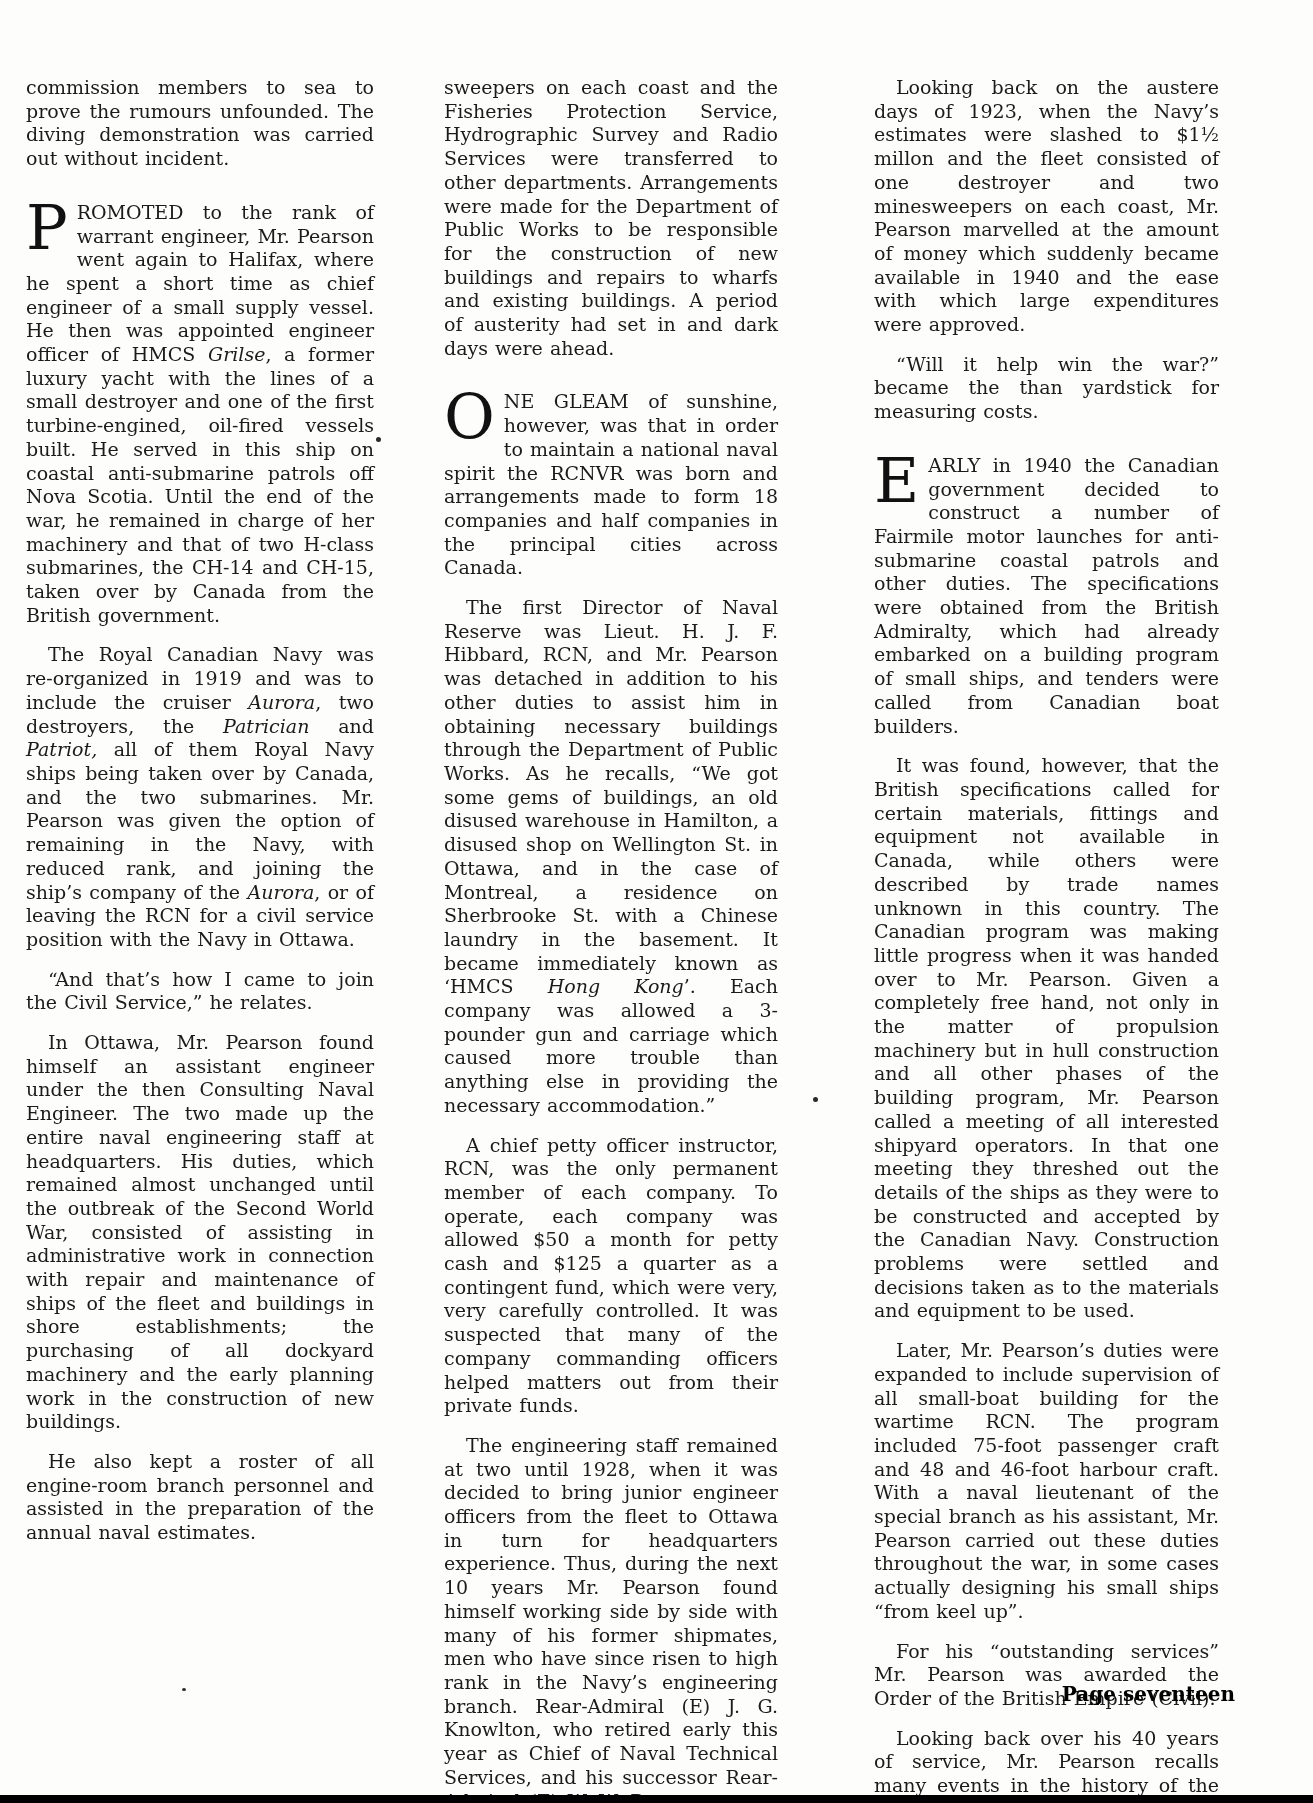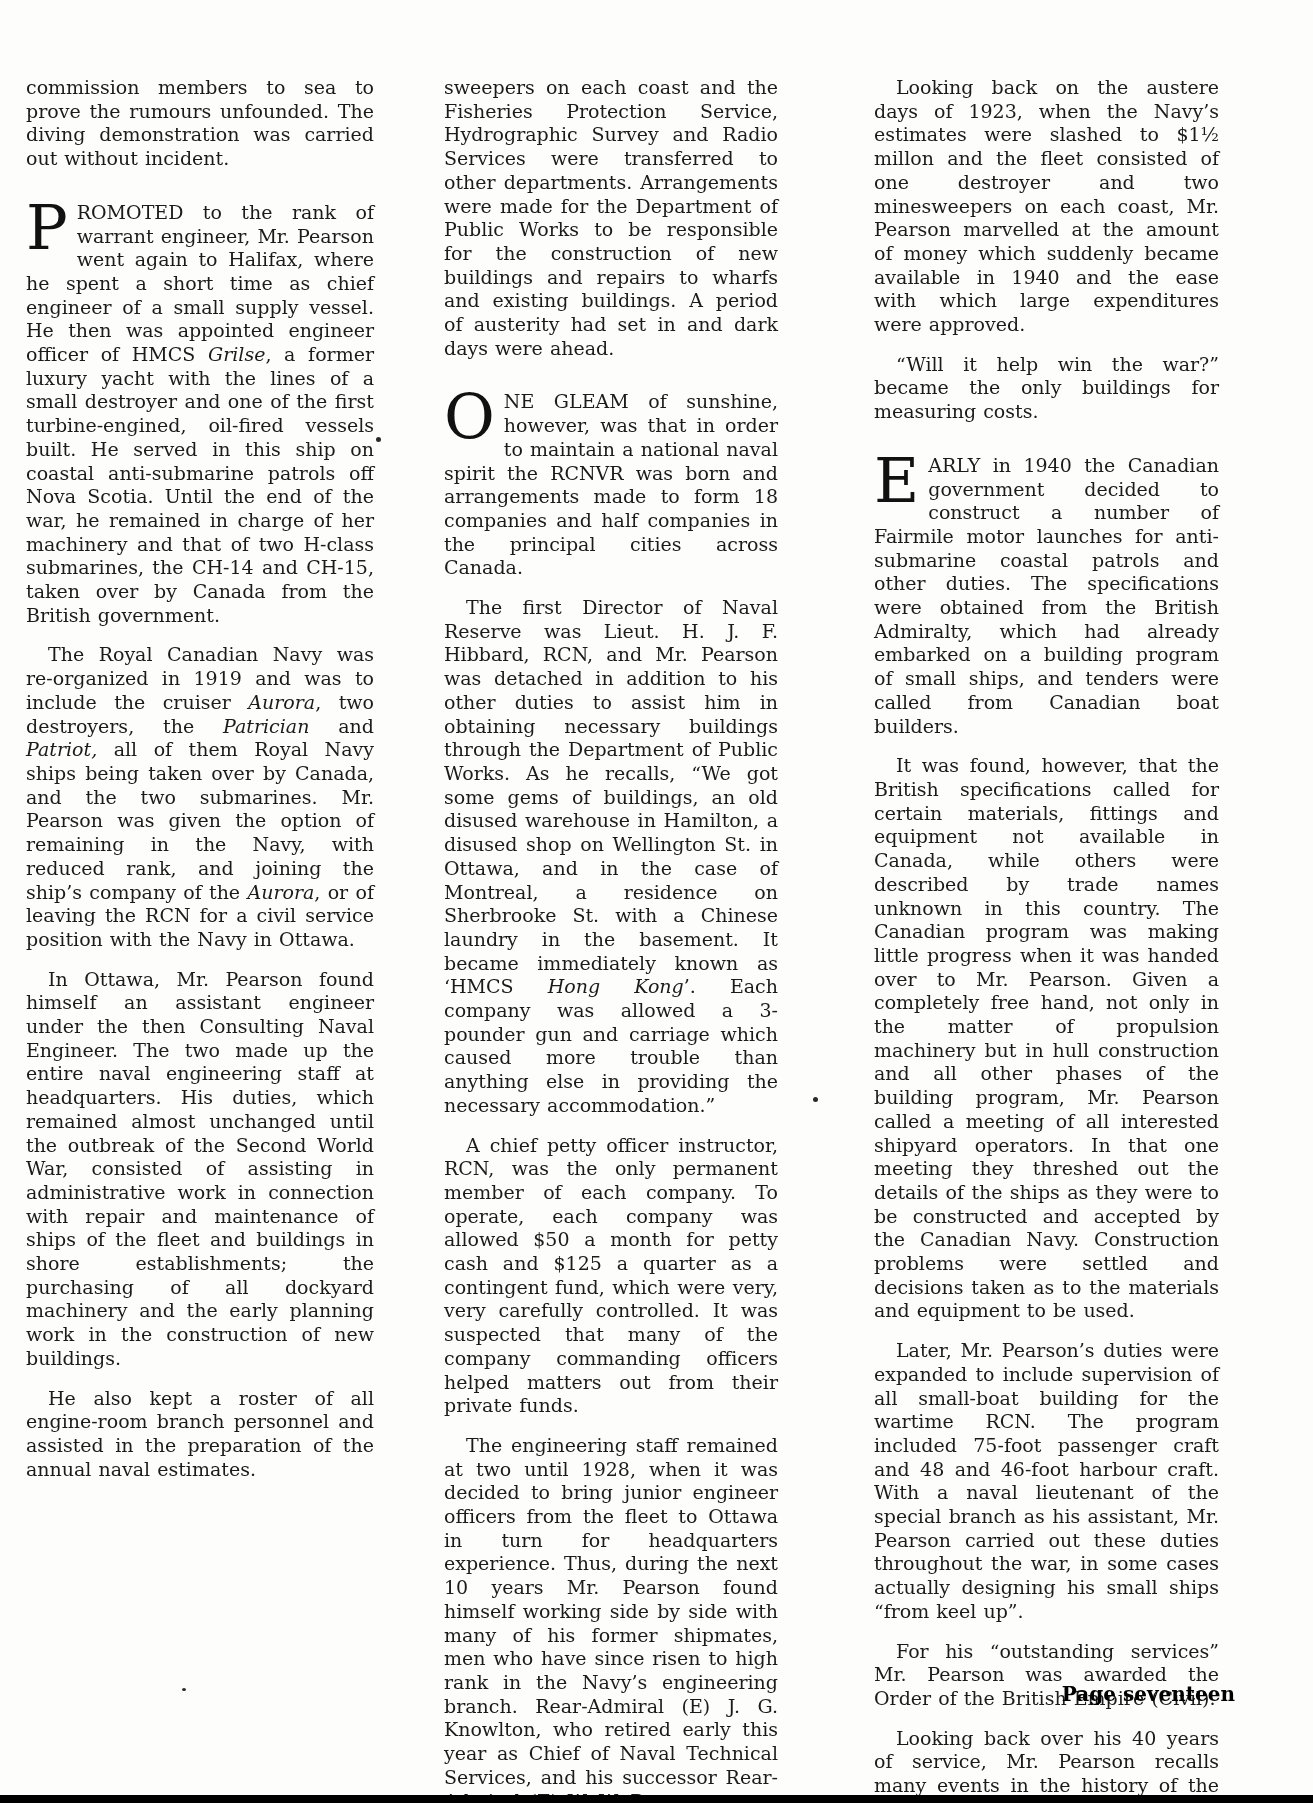--- a/index.html
+++ b/index.html
@@ -57,35 +57,36 @@
 </style>
 </head>
 <body>
 
 <div class="page">
 
   <div id="col1" class="col">
       <p class="para continuation">commission members to sea to prove the rumours unfounded.  The diving demonstration was carried out without incident.</p>
       <p class="para dropcap-para"><span class="dropcap">P</span>ROMOTED to the rank of warrant engineer, Mr. Pearson went again to Halifax, where he spent a short time as chief engineer of a small supply vessel.  He then was appointed engineer officer of HMCS <i>Grilse</i>, a former luxury yacht with the lines of a small destroyer and one of the first turbine-engined, oil-fired vessels built.  He served in this ship on coastal anti-submarine patrols off Nova Scotia.  Until the end of the war, he remained in charge of her machinery and that of two H-class submarines, the CH-14 and CH-15, taken over by Canada from the British government.</p>
       <p class="para indent">The Royal Canadian Navy was re-organized in 1919 and was to include the cruiser <i>Aurora</i>, two destroyers, the <i>Patrician</i> and <i>Patriot,</i> all of them Royal Navy ships being taken over by Canada, and the two submarines. Mr. Pearson was given the option of remaining in the Navy, with reduced rank, and joining the ship’s company of the <i>Aurora</i>, or of leaving the RCN for a civil service position with the Navy in Ottawa.</p>
+      <p class="para indent">“And that’s how I came to join the Civil Service,” he relates.</p>
       <p class="para indent">In Ottawa, Mr. Pearson found himself an assistant engineer under the then Consulting Naval Engineer.  The two made up the entire naval engineering staff at headquarters.  His duties, which remained almost unchanged until the outbreak of the Second World War, consisted of assisting in administrative work in connection with repair and maintenance of ships of the fleet and buildings in shore establishments; the purchasing of all dockyard machinery and the early planning work in the construction of new buildings.</p>
       <p class="para indent">He also kept a roster of all engine-room branch personnel and assisted in the preparation of the annual naval estimates.</p>
     </div>
   <div id="col2" class="col">
       <p class="para continuation">sweepers on each coast and the Fisheries Protection Service, Hydrographic Survey and Radio Services were transferred to other departments.  Arrangements were made for the Department of Public Works to be responsible for the construction of new buildings and repairs to wharfs and existing buildings. A period of austerity had set in and dark days were ahead.</p>
       <p class="para dropcap-para"><span class="dropcap">O</span>NE GLEAM of sunshine, however, was that in order to maintain a national naval spirit the RCNVR was born and arrangements made to form 18 companies and half companies in the principal cities across Canada.</p>
       <p class="para indent">The first Director of Naval Reserve was Lieut. H. J. F. Hibbard, RCN, and Mr. Pearson was detached in addition to his other duties to assist him in obtaining necessary buildings through the Department of Public Works.  As he recalls, “We got some gems of buildings, an old disused warehouse in Hamilton, a disused shop on Wellington St. in Ottawa, and in the case of Montreal, a residence on Sherbrooke St. with a Chinese laundry in the basement. It became immediately known as ‘HMCS <i>Hong Kong</i>’. Each company was allowed a 3-pounder gun and carriage which caused more trouble than anything else in providing the necessary accommodation.”</p>
       <p class="para indent">A chief petty officer instructor, RCN, was the only permanent member of each company.  To operate, each company was allowed $50 a month for petty cash and $125 a quarter as a contingent fund, which were very, very carefully controlled.  It was suspected that many of the company commanding officers helped matters out from their private funds.</p>
       <p class="para indent">The engineering staff remained at two until 1928, when it was decided to bring junior engineer officers from the fleet to Ottawa in turn for headquarters experience.  Thus, during the next 10 years Mr. Pearson found himself working side by side with many of his former shipmates, men who have since risen to high rank in the Navy’s engineering branch.  Rear-Admiral (E) J. G. Knowlton, who retired early this year as Chief of Naval Technical Services, and his successor Rear-Admiral (E) W. W. Porteous, were among these young officers whose introduction to “headquarters routine” was through “Dickie” Pearson.</p>
       <p class="para indent">During the early months of the war, Mr. Pearson found things little different.</p>
       <p class="para indent">“Money was still tight, expenditures still rigidly controlled,” he stated. However, when France fell, “the Treasury</p>
     </div>
   <div id="col3" class="col">
       <p class="para indent">Looking back on the austere days of 1923, when the Navy’s estimates were slashed to $1½ millon and the fleet consisted of one destroyer and two minesweepers on each coast, Mr. Pearson marvelled at the amount of money which suddenly became available in 1940 and the ease with which large expenditures were approved.</p>
-      <p class="para indent">“Will it help win the war?” became the only buildings for measuring costs.</p>
+      <p class="para indent">“Will it help win the war?” became the than yardstick for measuring costs.</p>
       <p class="para dropcap-para"><span class="dropcap">E</span>ARLY in 1940 the Canadian government decided to construct a number of Fairmile motor launches for anti-submarine coastal patrols and other duties.  The specifications were obtained from the British Admiralty, which had already embarked on a building program of small ships, and tenders were called from Canadian boat builders.</p>
       <p class="para indent">It was found, however, that the British specifications called for certain materials, fittings and equipment not available in Canada, while others were described by trade names unknown in this country.  The Canadian program was making little progress when it was handed over to Mr. Pearson.  Given a completely free hand, not only in the matter of propulsion machinery but in hull construction and all other phases of the building program, Mr. Pearson called a meeting of all interested shipyard operators.  In that one meeting they threshed out the details of the ships as they were to be constructed and accepted by the Canadian Navy. Construction problems were settled and decisions taken as to the materials and equipment to be used.</p>
       <p class="para indent">Later, Mr. Pearson’s duties were expanded to include supervision of all small-boat building for the wartime RCN.  The program included 75-foot passenger craft and 48 and 46-foot harbour craft.  With a naval lieutenant of the special branch as his assistant, Mr. Pearson carried out these duties throughout the war, in some cases actually designing his small ships “from keel up”.</p>
       <p class="para indent">For his “outstanding services” Mr. Pearson was awarded the Order of the British Empire (Civil).</p>
       <p class="para indent">Looking back over his 40 years of service, Mr. Pearson recalls many events in the history of the Canadian Naval Service in which he had a part.</p>
       <p class="para indent">He tells of the circumstances which led the Canadian Government to order the first two destroyers to be built specifically for the Canadian Navy.</p>
     </div>
 
   <div class="footer">Page seventeen</div>
 

